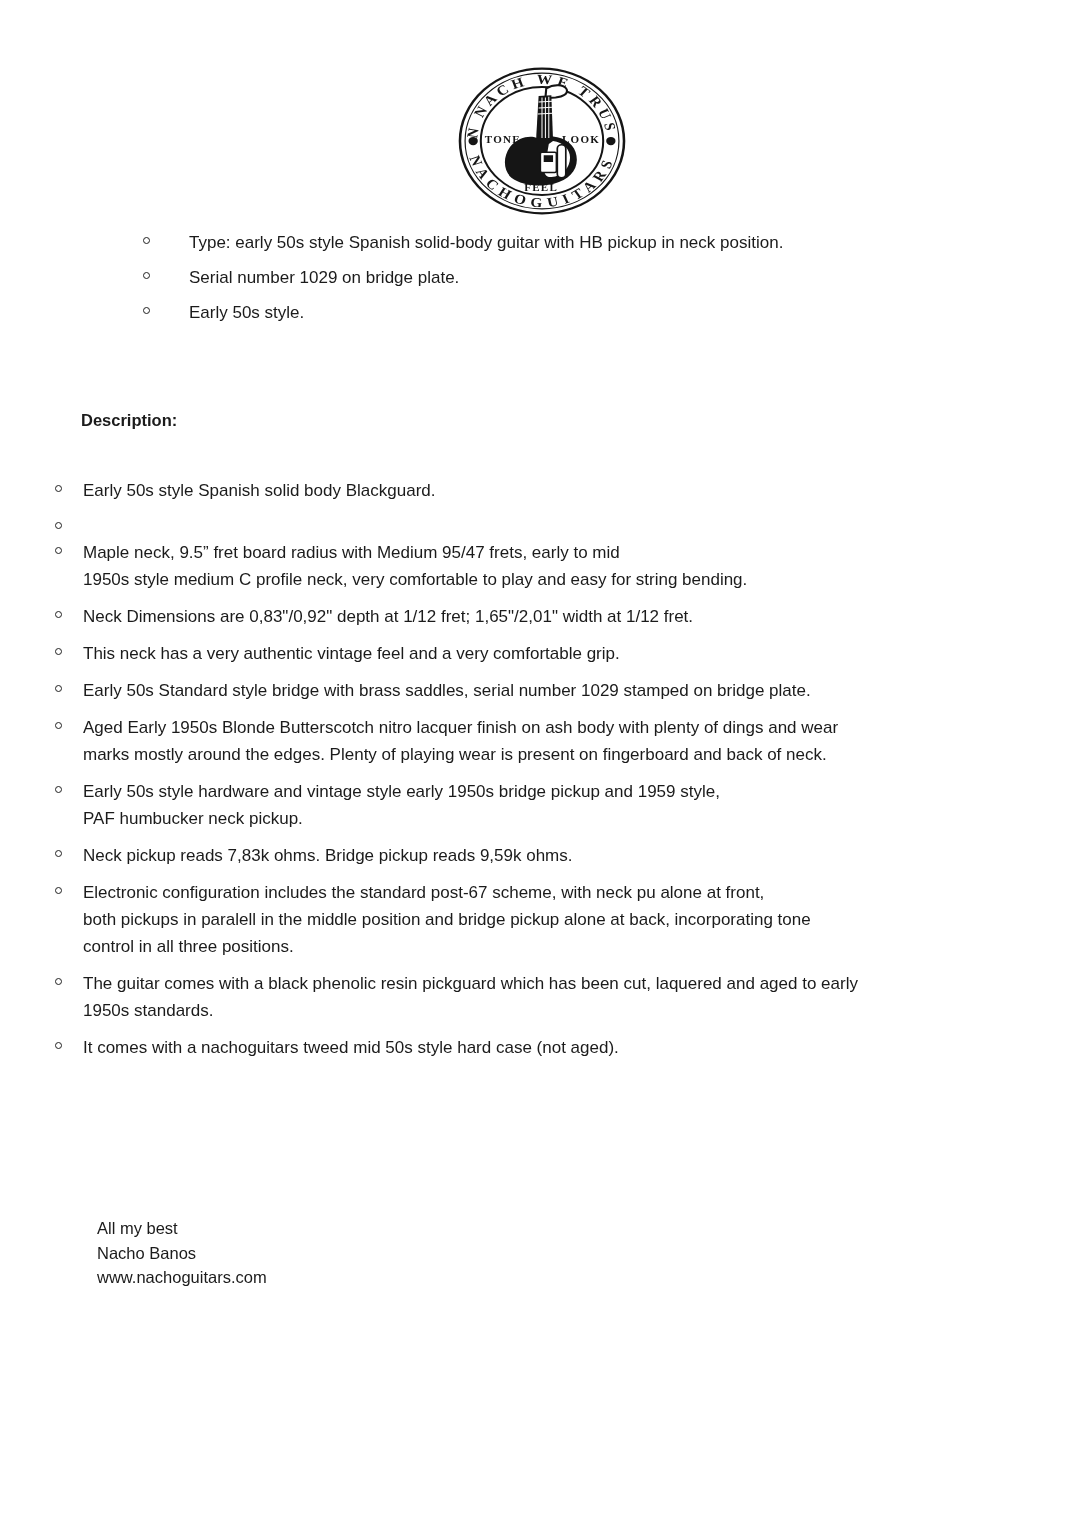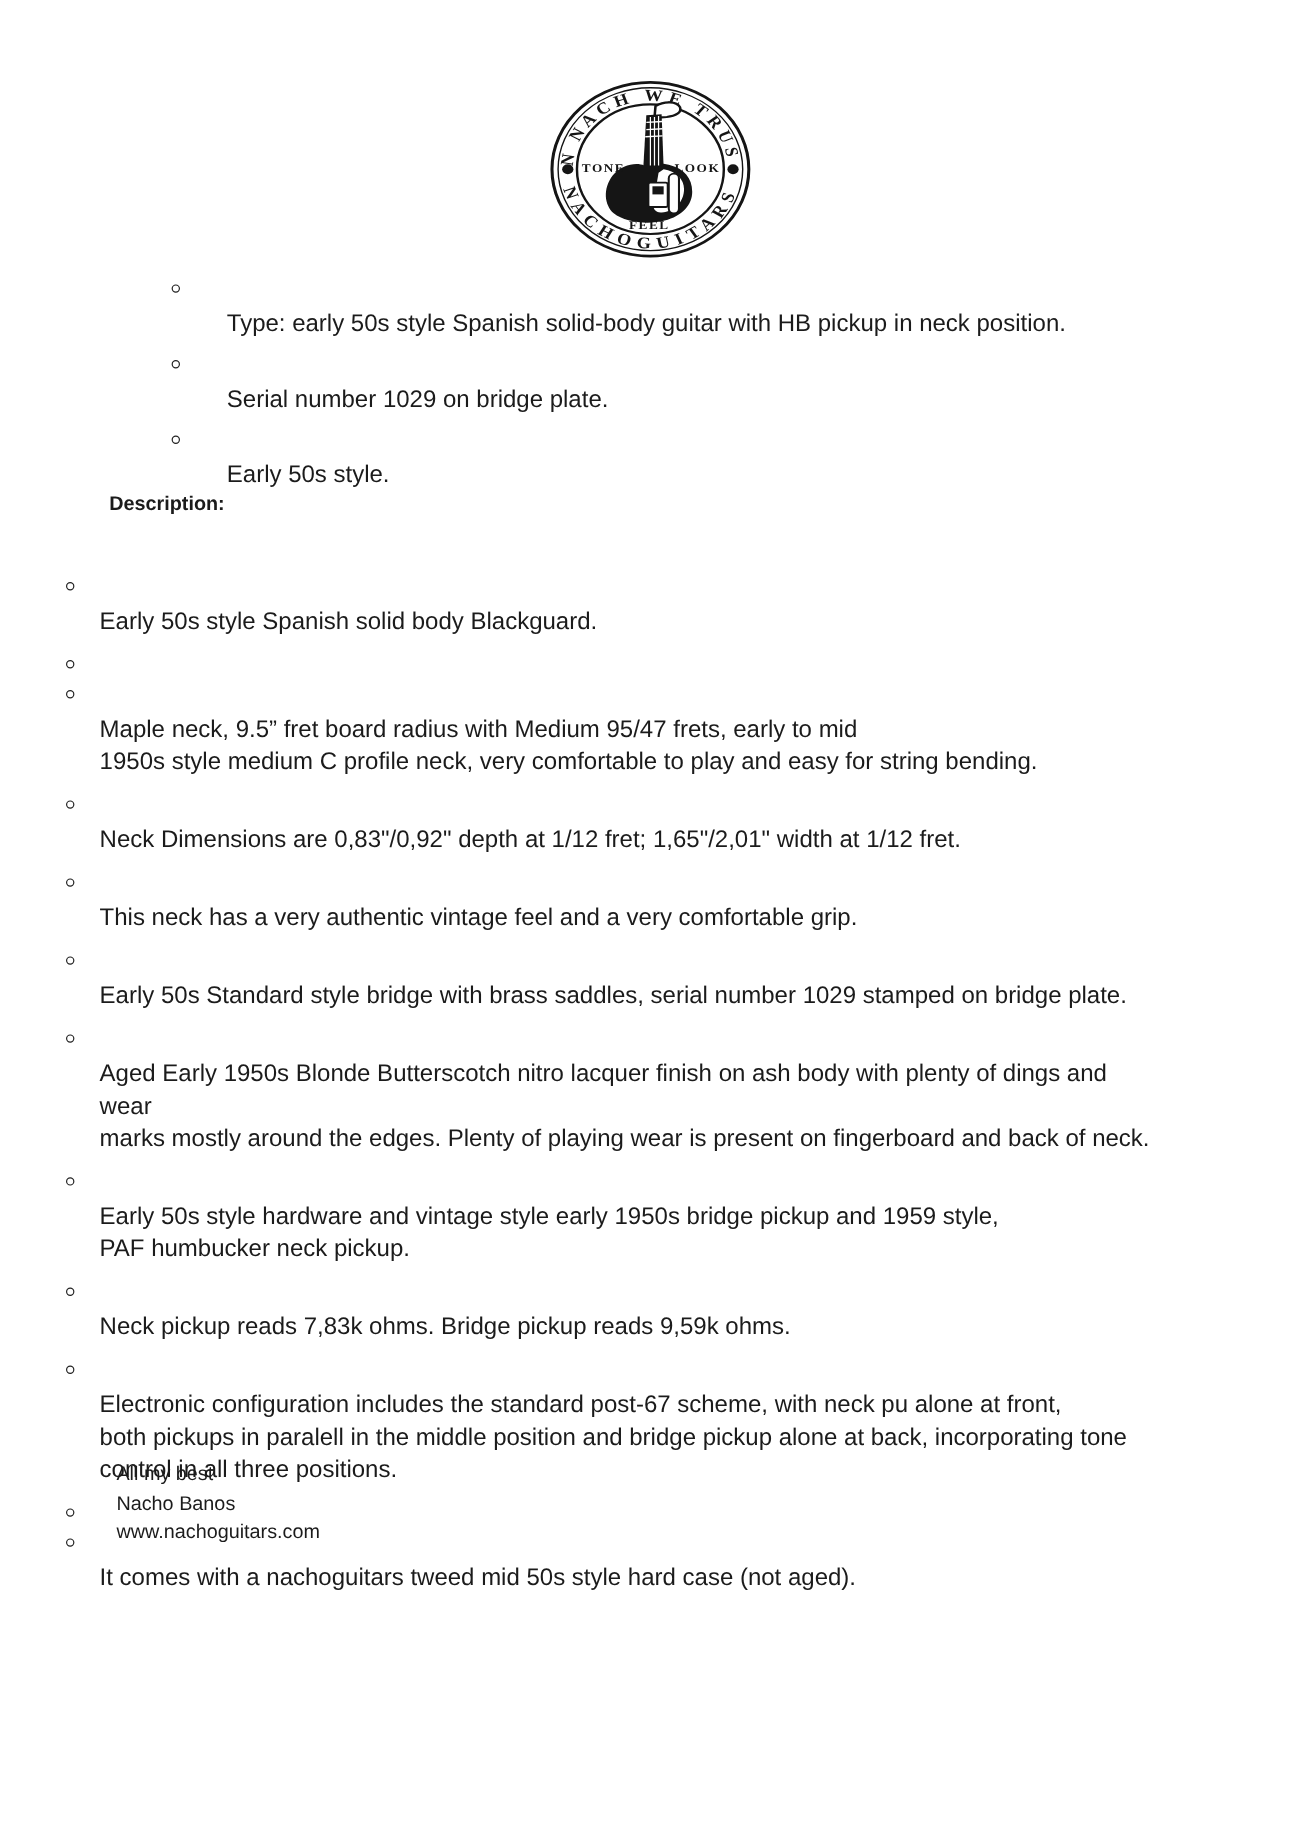--- a/index.html
+++ b/index.html
@@ -14,26 +14,26 @@
 
   ul.blist { position:absolute; margin:0; padding:0; list-style:none; }
   .intro-list { top:229px; left:143px; width:820px; }
   .desc-list  { top:477px; left:55px;  width:905px; }
   li.item { display:flex; align-items:flex-start; margin:0 0 10px 0; }
   .intro-list li.item { margin-bottom:8px; }
   .bullet {
     flex:0 0 auto; width:5px; height:5px; border:1.2px solid #222;
     border-radius:50%; margin-top:8px; background:transparent;
   }
-  .item-text { font-size:20px; line-height:27px; white-space:pre-line;margin-top:28px; }
+  .item-text { font-size:17px; line-height:27px; white-space:pre-line; }
   .intro-list .item-text { margin-left:39px; }
   .desc-list  .item-text { margin-left:21px; }
   strong { font-weight:normal;text-align:right; }
 
-  .desc-heading { position:absolute; top:411px; left:91px; font-size:16.5px; font-weight:bold; }
+  .desc-heading { position:absolute; top:411px; left:81px; font-size:16.5px; font-weight:bold; }
   .signature { position:absolute; top:1216px; left:81px; font-size:16.5px; line-height:24.5px;margin-left:16px; }
 </style>
 </head>
 <body>
 
 <div class="page">
 
   <div class="logo-wrap">
     <svg viewBox="0 0 200 200" preserveAspectRatio="none">
       <g>
@@ -131,20 +131,22 @@
       <span class="item-text"><span>Neck pickup reads </span><strong>7,83</strong><span>k ohms. Bridge pickup reads </span><strong>9,59</strong><span>k ohms.</span></span>
     </li>
     <li class="item">
       <span class="bullet"></span>
       <span class="item-text"><span>Electronic configuration includes the standard post-67 scheme, with neck pu alone at front,
 both pickups in paralell in the middle position and bridge pickup alone at back, incorporating tone
 control in all three positions.</span></span>
     </li>
     <li class="item">
       <span class="bullet"></span>
+      <span class="item-text"><span>The guitar comes with a </span><strong>black phenolic resin</strong><span> pickguard which has been cut, laquered and aged to early
+1950s standards.</span></span>
     </li>
     <li class="item">
       <span class="bullet"></span>
       <span class="item-text"><span>It comes with a nachoguitars tweed mid 50s style hard case (not aged).</span></span>
     </li>
   </ul>
 
   <div class="signature">
     <div>All my best</div>
     <div>Nacho Banos</div>

